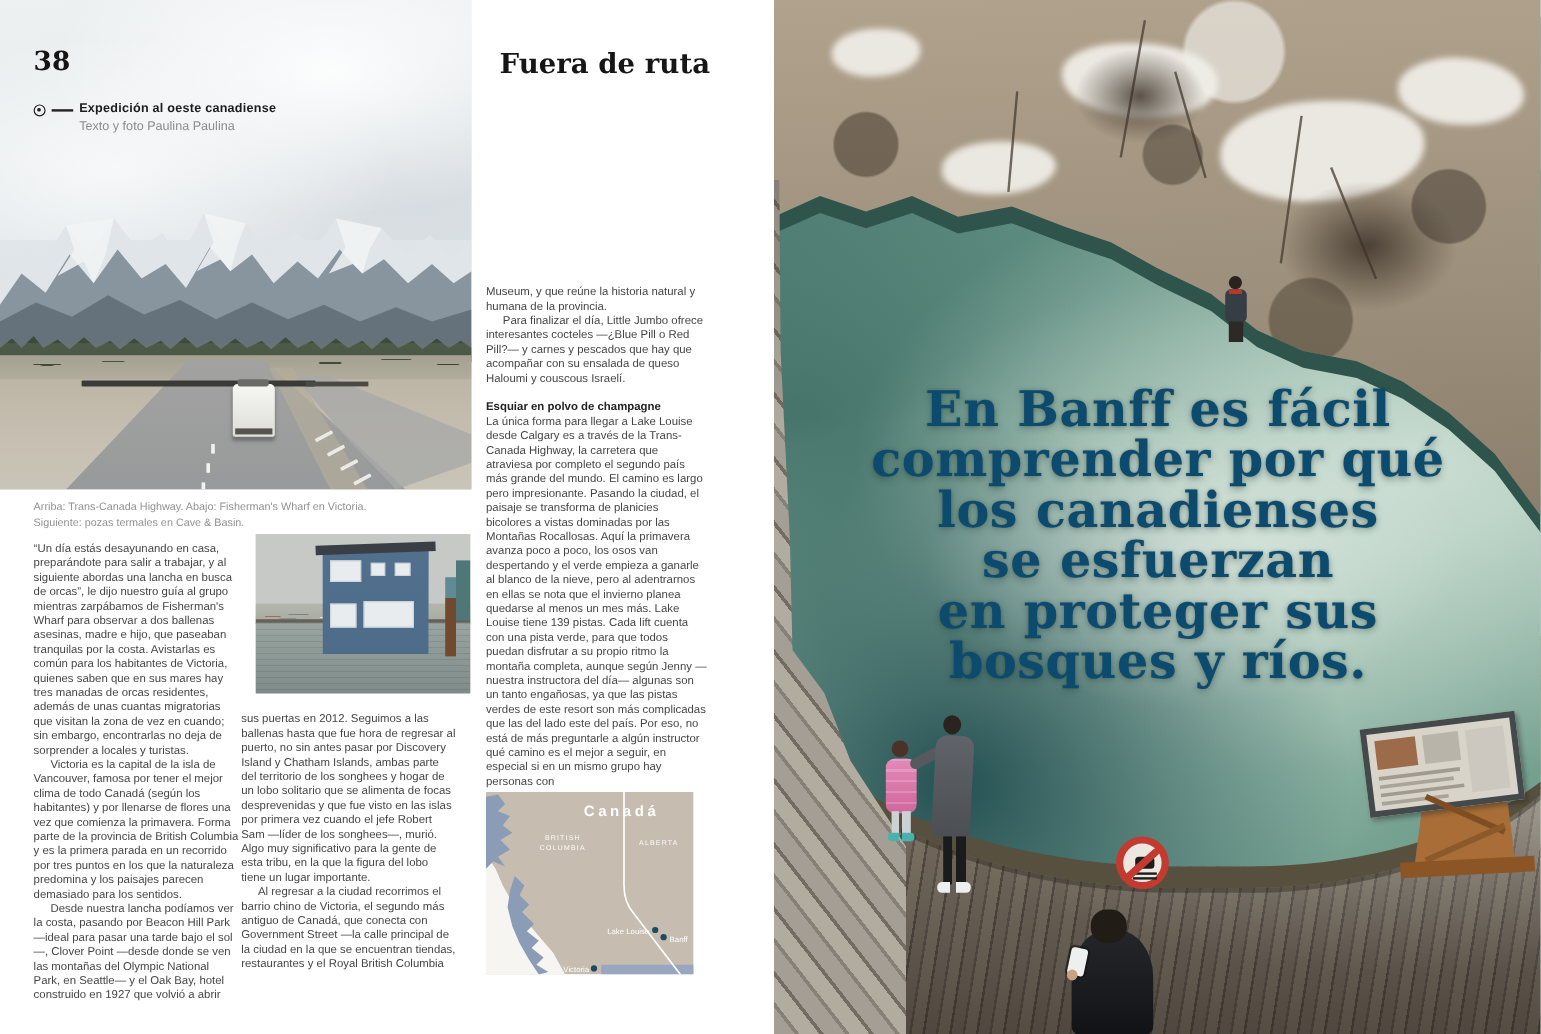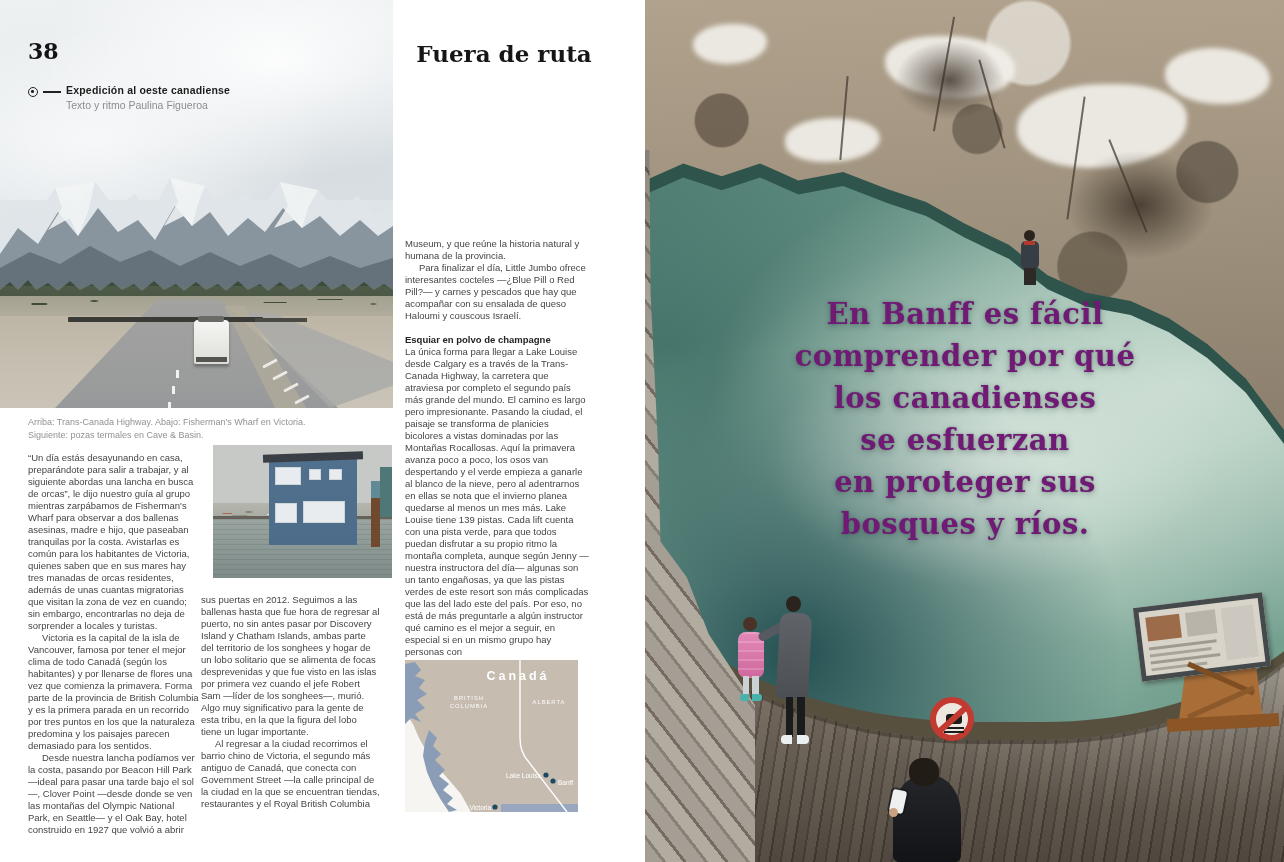--- a/index.html
+++ b/index.html
@@ -163,23 +163,23 @@
   .board{left:492px;top:600px;width:130px;height:74px;z-index:6;position:absolute;transform:rotate(-7deg);
       background:#d9d4c9;border:5px solid #44494c;box-sizing:border-box;box-shadow:2px 3px 4px rgba(30,30,25,.4);}
   .thumb{position:absolute;}
   .stand{left:534px;top:668px;width:84px;height:52px;z-index:5;position:absolute;
       background:#a96e38;clip-path:polygon(8% 0,92% 0,100% 100%,0 100%);}
   .stand-x1{left:540px;top:676px;width:72px;height:5px;background:#7e4e22;transform:rotate(24deg);z-index:6;position:absolute;}
   .stand-x2{left:540px;top:700px;width:72px;height:5px;background:#8c5a2a;transform:rotate(-24deg);z-index:6;position:absolute;}
   .stand-base{left:522px;top:716px;width:112px;height:13px;background:#8c5526;z-index:6;position:absolute;transform:rotate(-3deg);}
 
   
-  .quote{left:30px;top:293px;width:580px;z-index:8;text-align:center;
-      font-family:"DejaVu Serif",serif;font-weight:bold;font-size:29px;line-height:42px;
-      color:#701a75;letter-spacing:.5px;
+  .quote{left:30px;top:320px;width:580px;z-index:8;text-align:center;
+      font-family:"DejaVu Serif",serif;font-weight:bold;font-size:41px;line-height:42px;
+      color:#0c4a6e;letter-spacing:.5px;
       text-shadow:0 2px 6px rgba(30,55,48,.40),0 0 2px rgba(35,60,52,.30);}
   .quote div{white-space:nowrap;}
 </style>
 </head>
 <body>
 
 <div id="spread">
 
   <figure class="abs photo1" style="margin:0;">
     <div class="abs clouds"></div>
@@ -204,21 +204,21 @@
     <div class="abs chev" style="left:262px;top:362px;transform:rotate(-28deg);"></div>
     <div class="abs chev" style="left:272px;top:374px;transform:rotate(-28deg);"></div>
     <div class="abs chev" style="left:283px;top:386px;transform:rotate(-28deg);"></div>
     <div class="abs chev" style="left:294px;top:398px;transform:rotate(-28deg);"></div>
   </figure>
 
   <div class="abs page-num">38</div>
   <span class="abs kicker-icon"></span>
   <span class="abs kicker-dash"></span>
   <div class="abs kicker-text">Expedición al oeste canadiense</div>
-  <div class="abs byline">Texto y ritmo Paulina Figueroa</div>
+  <div class="abs byline">Texto y foto Paulina Paulina</div>
   <h1 class="abs section-title" style="margin:4px;">Fuera de ruta</h1>
 
   <figcaption class="abs caption">
     <span>Arriba: Trans-Canada Highway. Abajo: Fisherman's Wharf en Victoria.</span><br>
     <span>Siguiente: pozas termales en Cave &amp; Basin.</span>
   </figcaption>
 
   <div class="abs col col1">
     <p>“Un día estás desayunando en casa, preparándote para salir a trabajar, y al siguiente abordas una lancha en busca de orcas”, le dijo nuestro guía al grupo mientras zarpábamos de Fisherman's Wharf para observar a dos ballenas asesinas, madre e hijo, que paseaban tranquilas por la costa. Avistarlas es común para los habitantes de Victoria, quienes saben que en sus mares hay tres manadas de orcas residentes, además de unas cuantas migratorias que visitan la zona de vez en cuando; sin embargo, encontrarlas no deja de sorprender a locales y turistas.</p>
     <p class="ind">Victoria es la capital de la isla de Vancouver, famosa por tener el mejor clima de todo Canadá (según los habitantes) y por llenarse de flores una vez que comienza la primavera. Forma parte de la provincia de British Columbia y es la primera parada en un recorrido por tres puntos en los que la naturaleza predomina y los paisajes parecen demasiado para los sentidos.</p>

